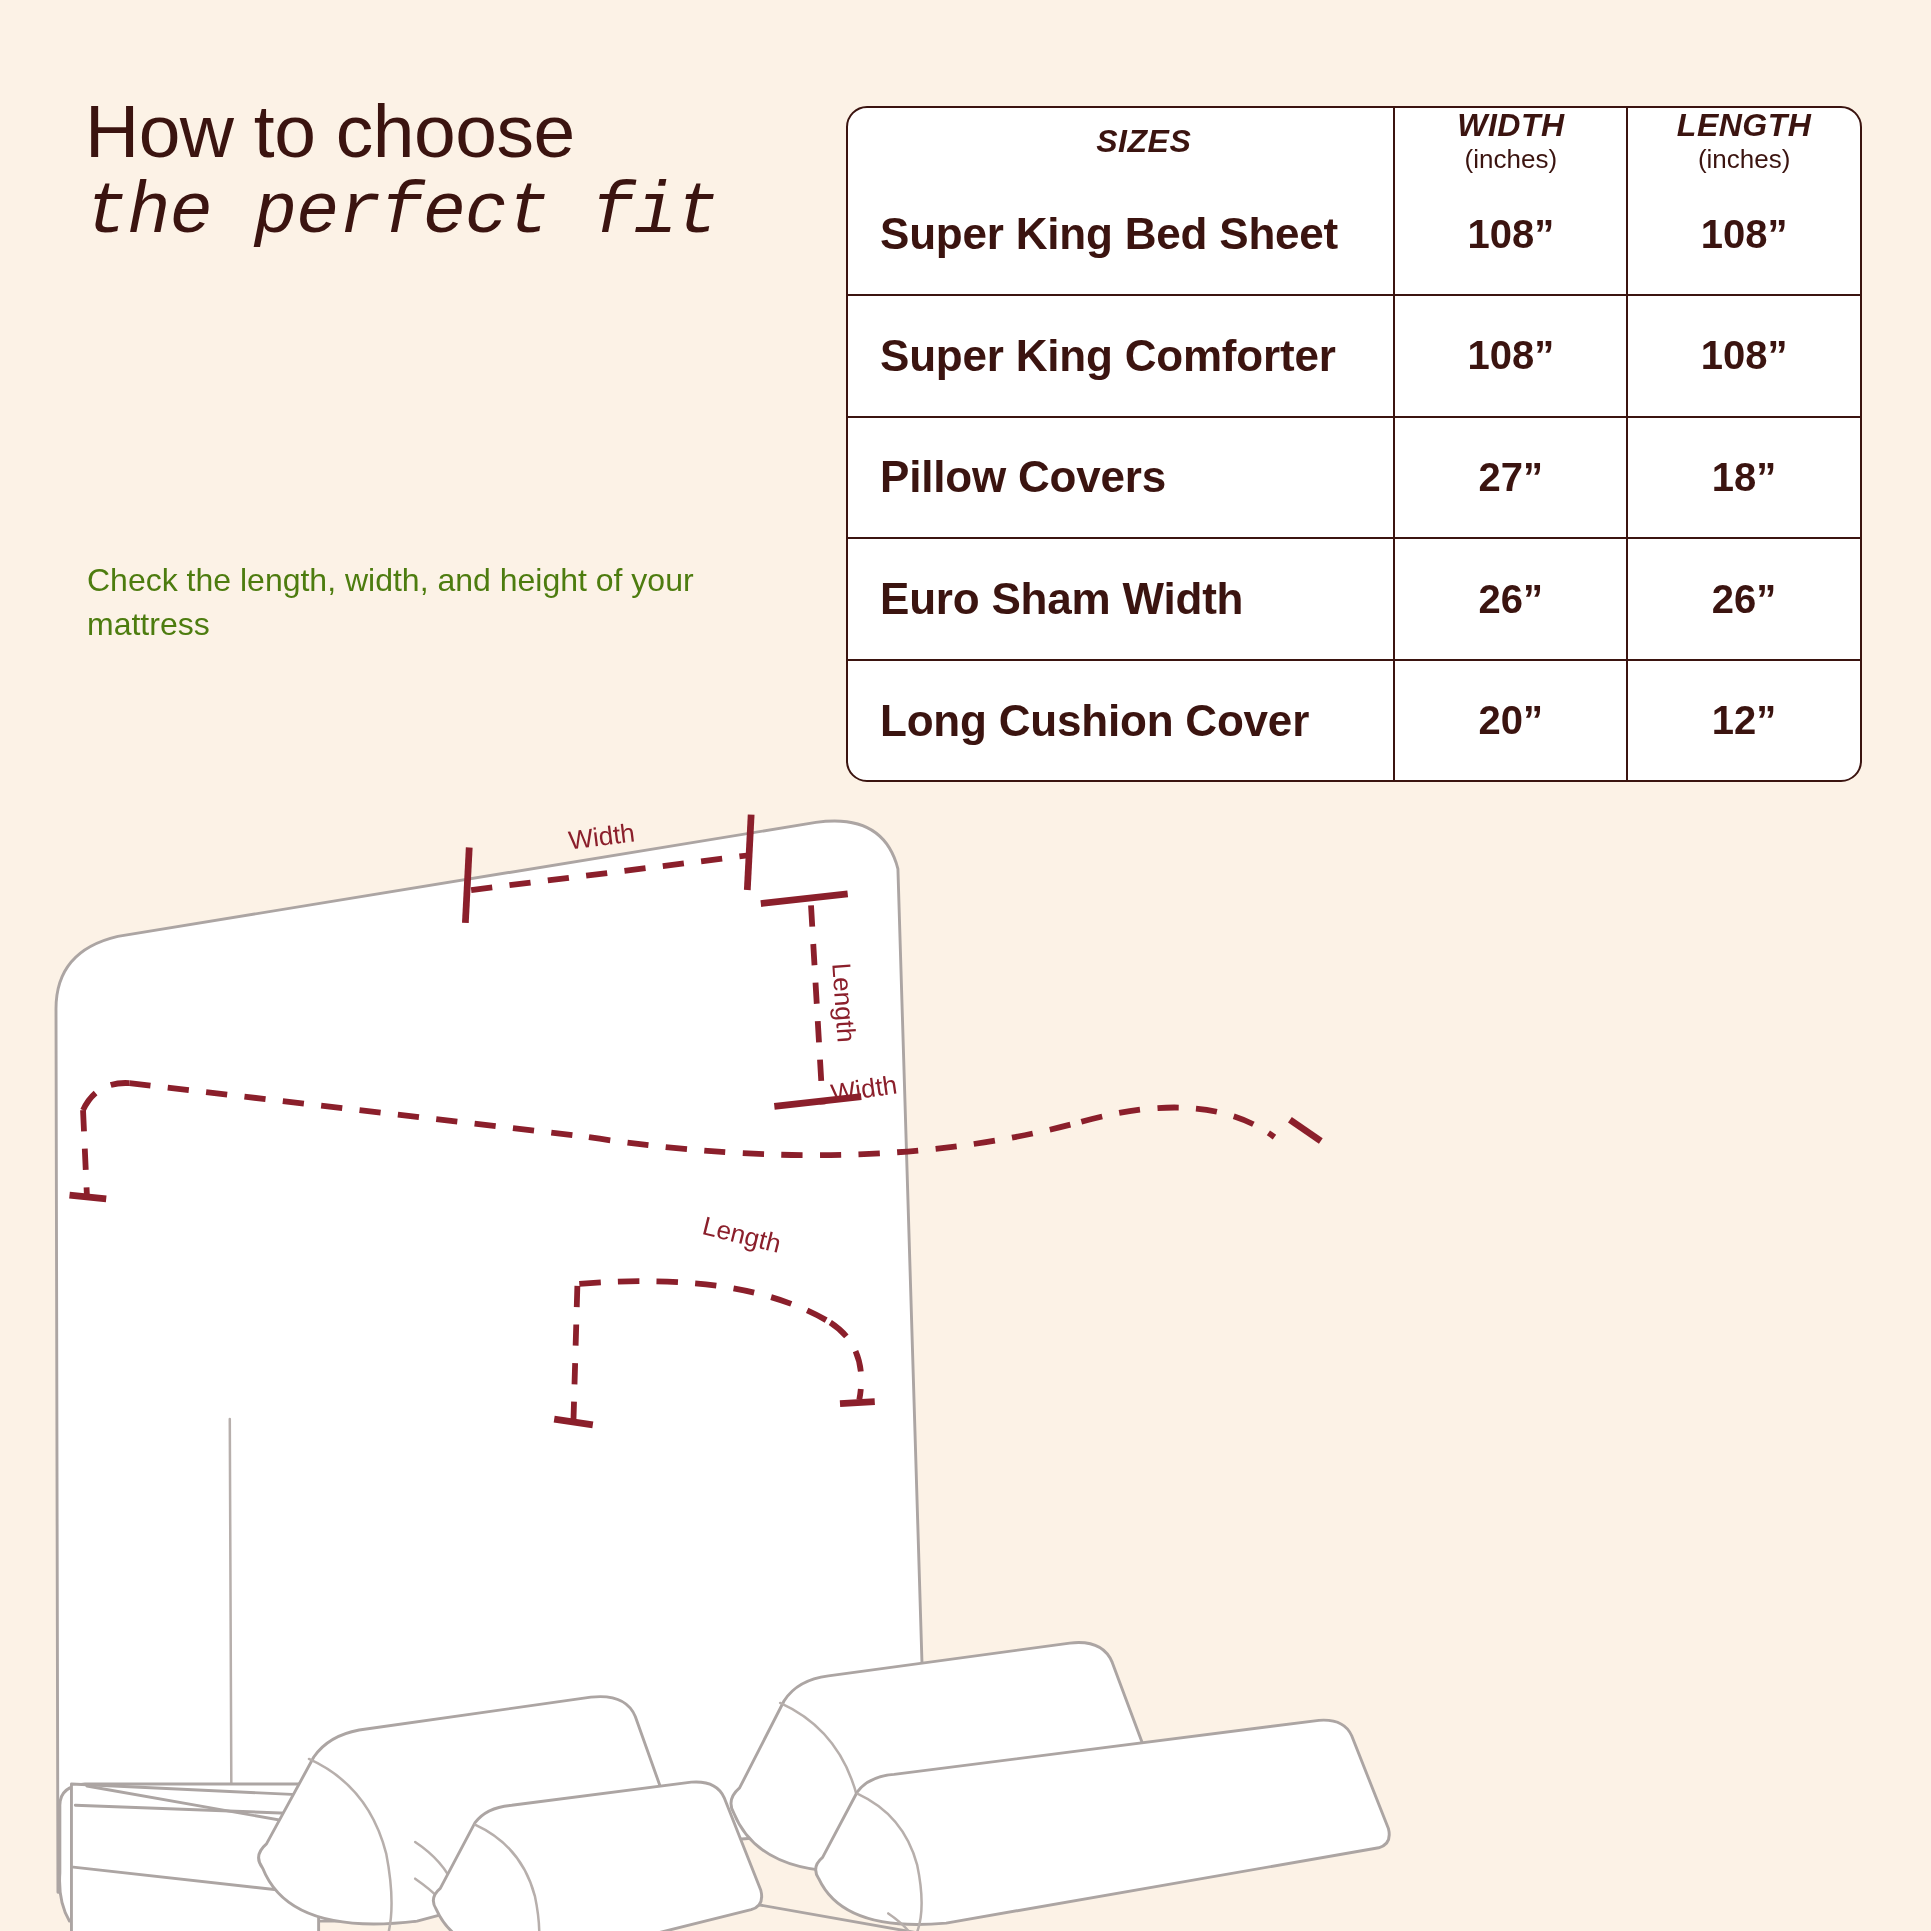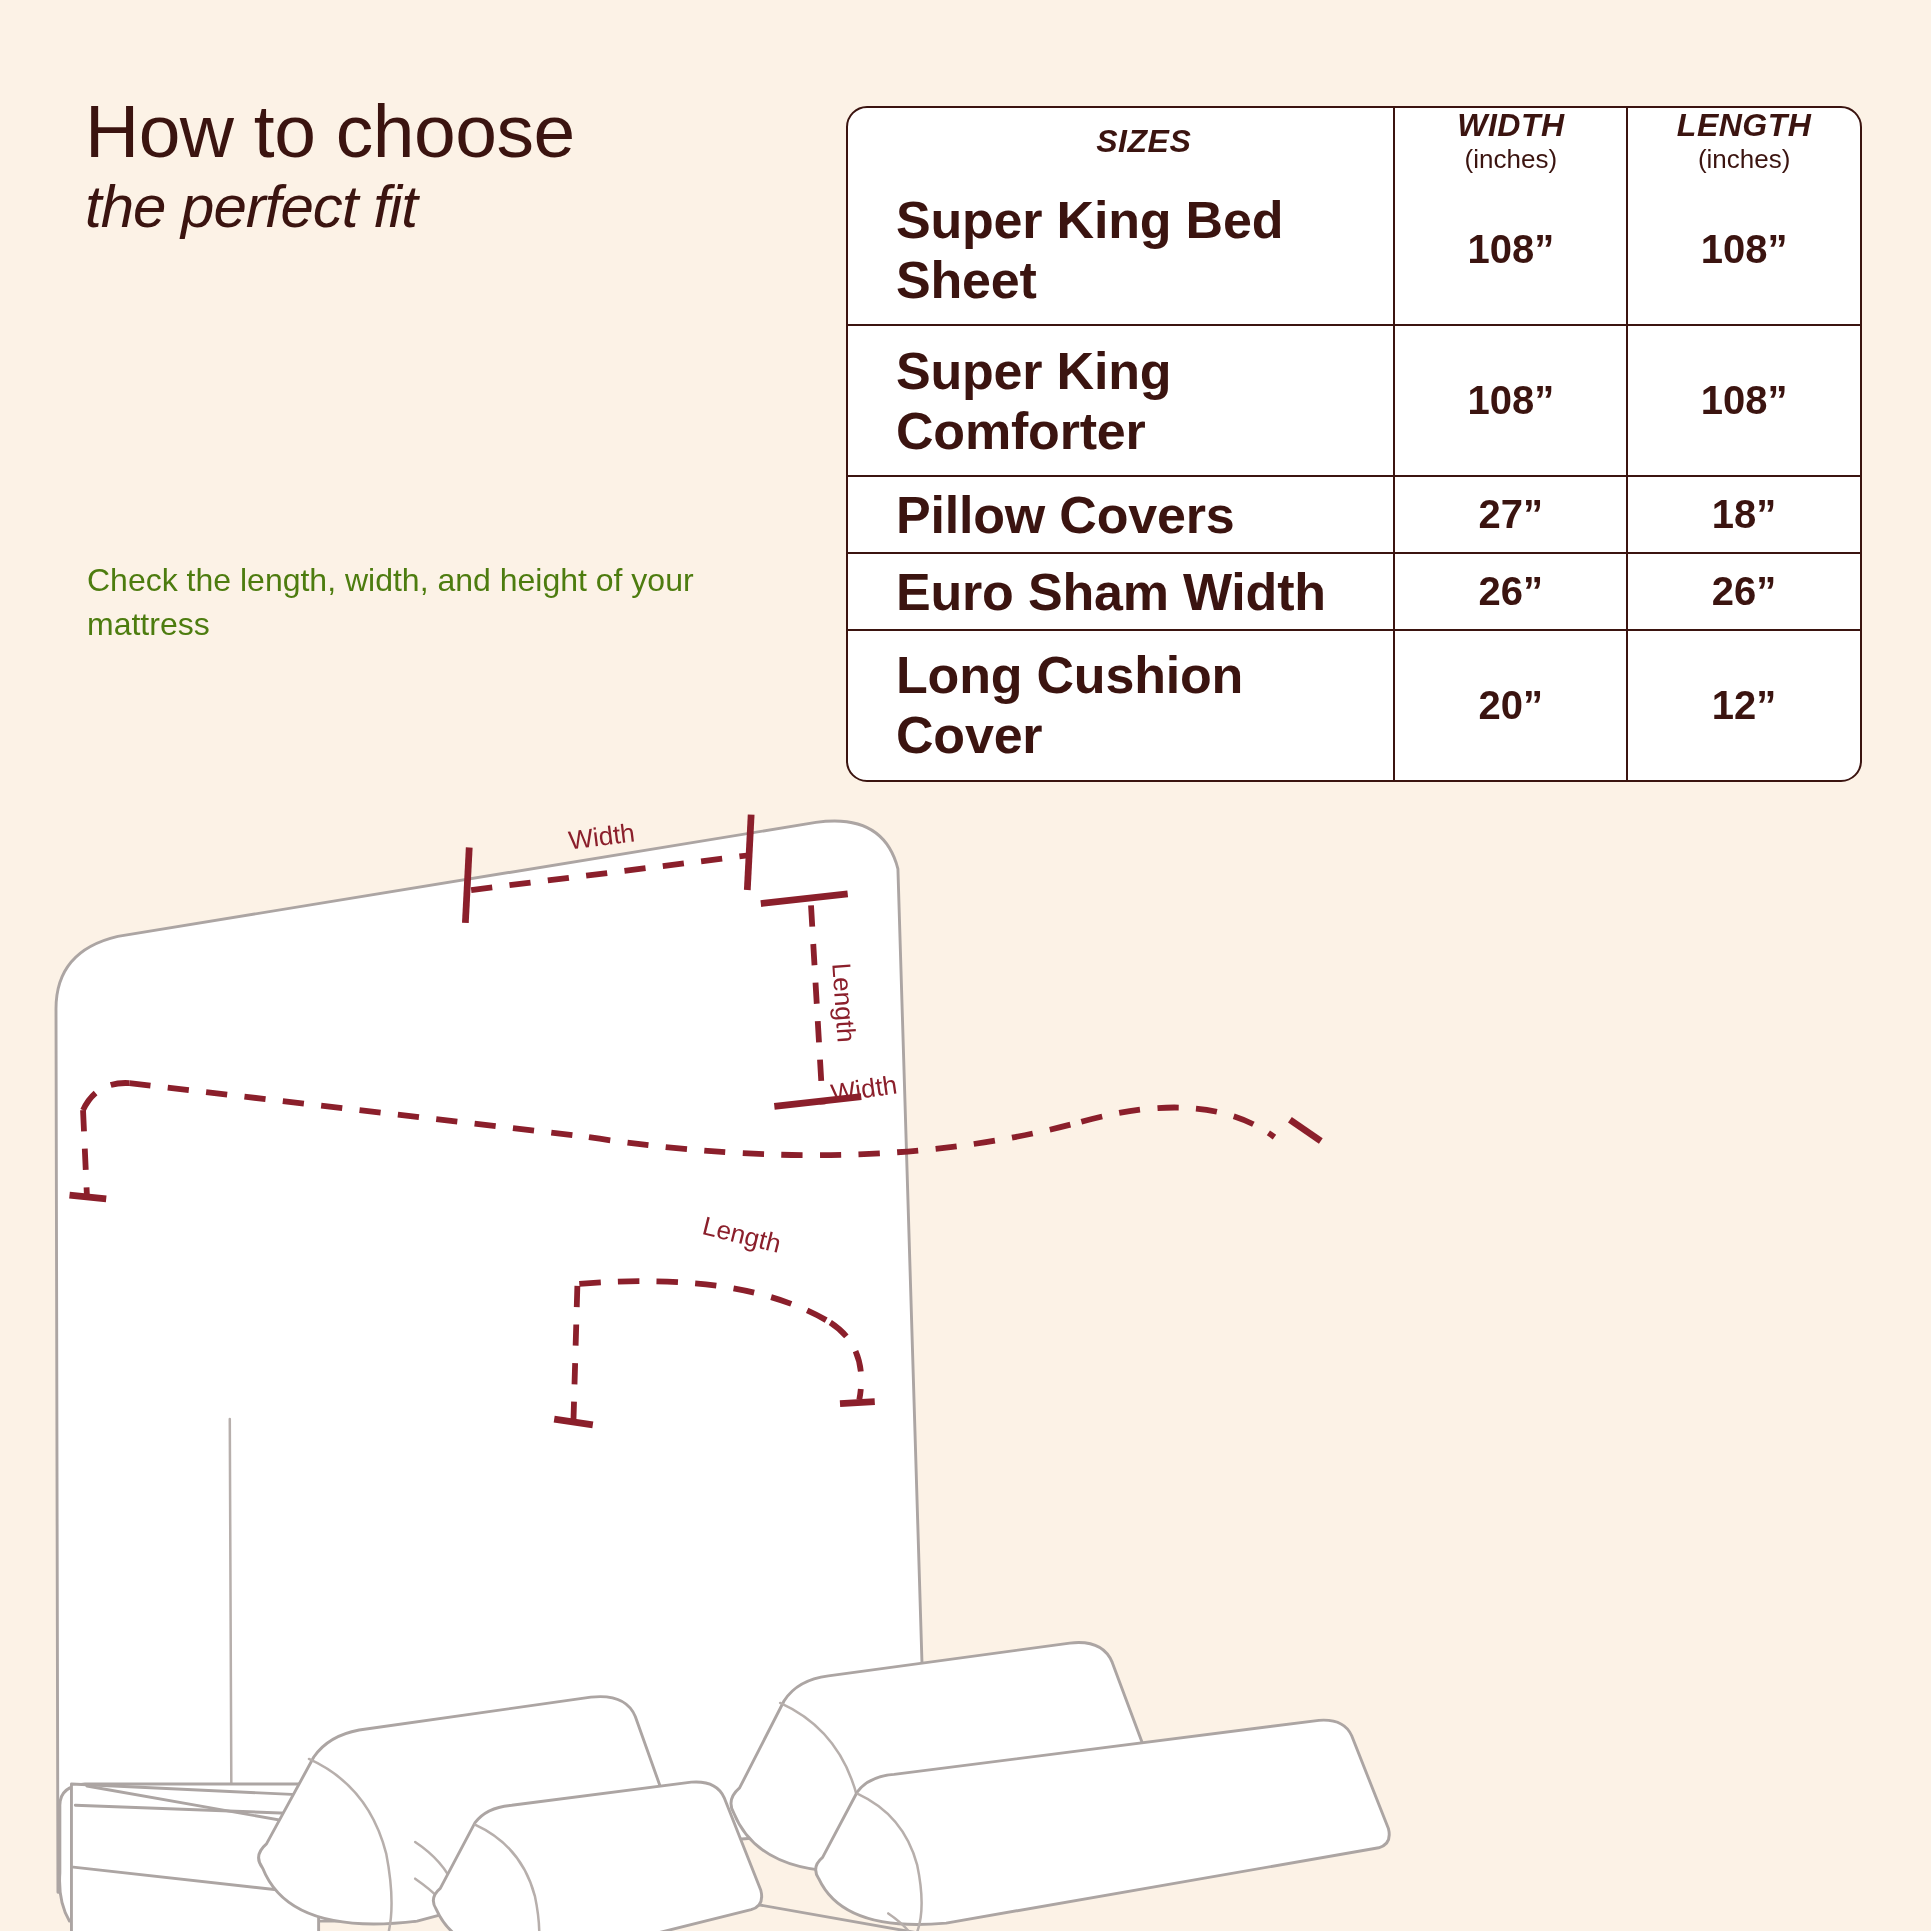--- a/index.html
+++ b/index.html
@@ -24,23 +24,23 @@
   .head-line-1 {
     font-family: "Liberation Sans", sans-serif;
     font-size: 75px;
     font-weight: 400;
     color: #3B1410;
     letter-spacing: -0.5px;
     line-height: 1.02;
     white-space: nowrap;
   }
   .head-line-2 {
-    font-family: Liberation Sans, sans-serif;
+    font-family: Liberation Mono, monospace;
     font-style: italic;
-    font-size: 60px;
+    font-size: 72px;
     font-weight: 400;
     color: #3B1410;
     line-height: 1.12;
     letter-spacing: -1px;
     margin-top: 3.9px;
     white-space: nowrap;
   }
   .head-line-3 {
     font-family: "Liberation Sans", sans-serif;
     font-size: 75px;
@@ -117,24 +117,24 @@
     display: block;
     font-family: "Liberation Sans", sans-serif;
     font-style: normal;
     font-weight: 400;
     font-size: 26px;
     line-height: 1.2;
   }
 
   #size-table td.d-name {
     text-align: left;
-    padding-left: 48px;
+    padding-left: 32px;
     font-family: "Liberation Sans", sans-serif;
     font-weight: 700;
-    font-size: 52px;
+    font-size: 44px;
     color: #3B1410;
     letter-spacing: -0.2px;
   }
   #size-table td.d-num {
     border-left: 2.9px solid #3B1410;
     text-align: center;
     font-family: "Liberation Sans", sans-serif;
     font-weight: 700;
     font-size: 40px;
     color: #3B1410;

